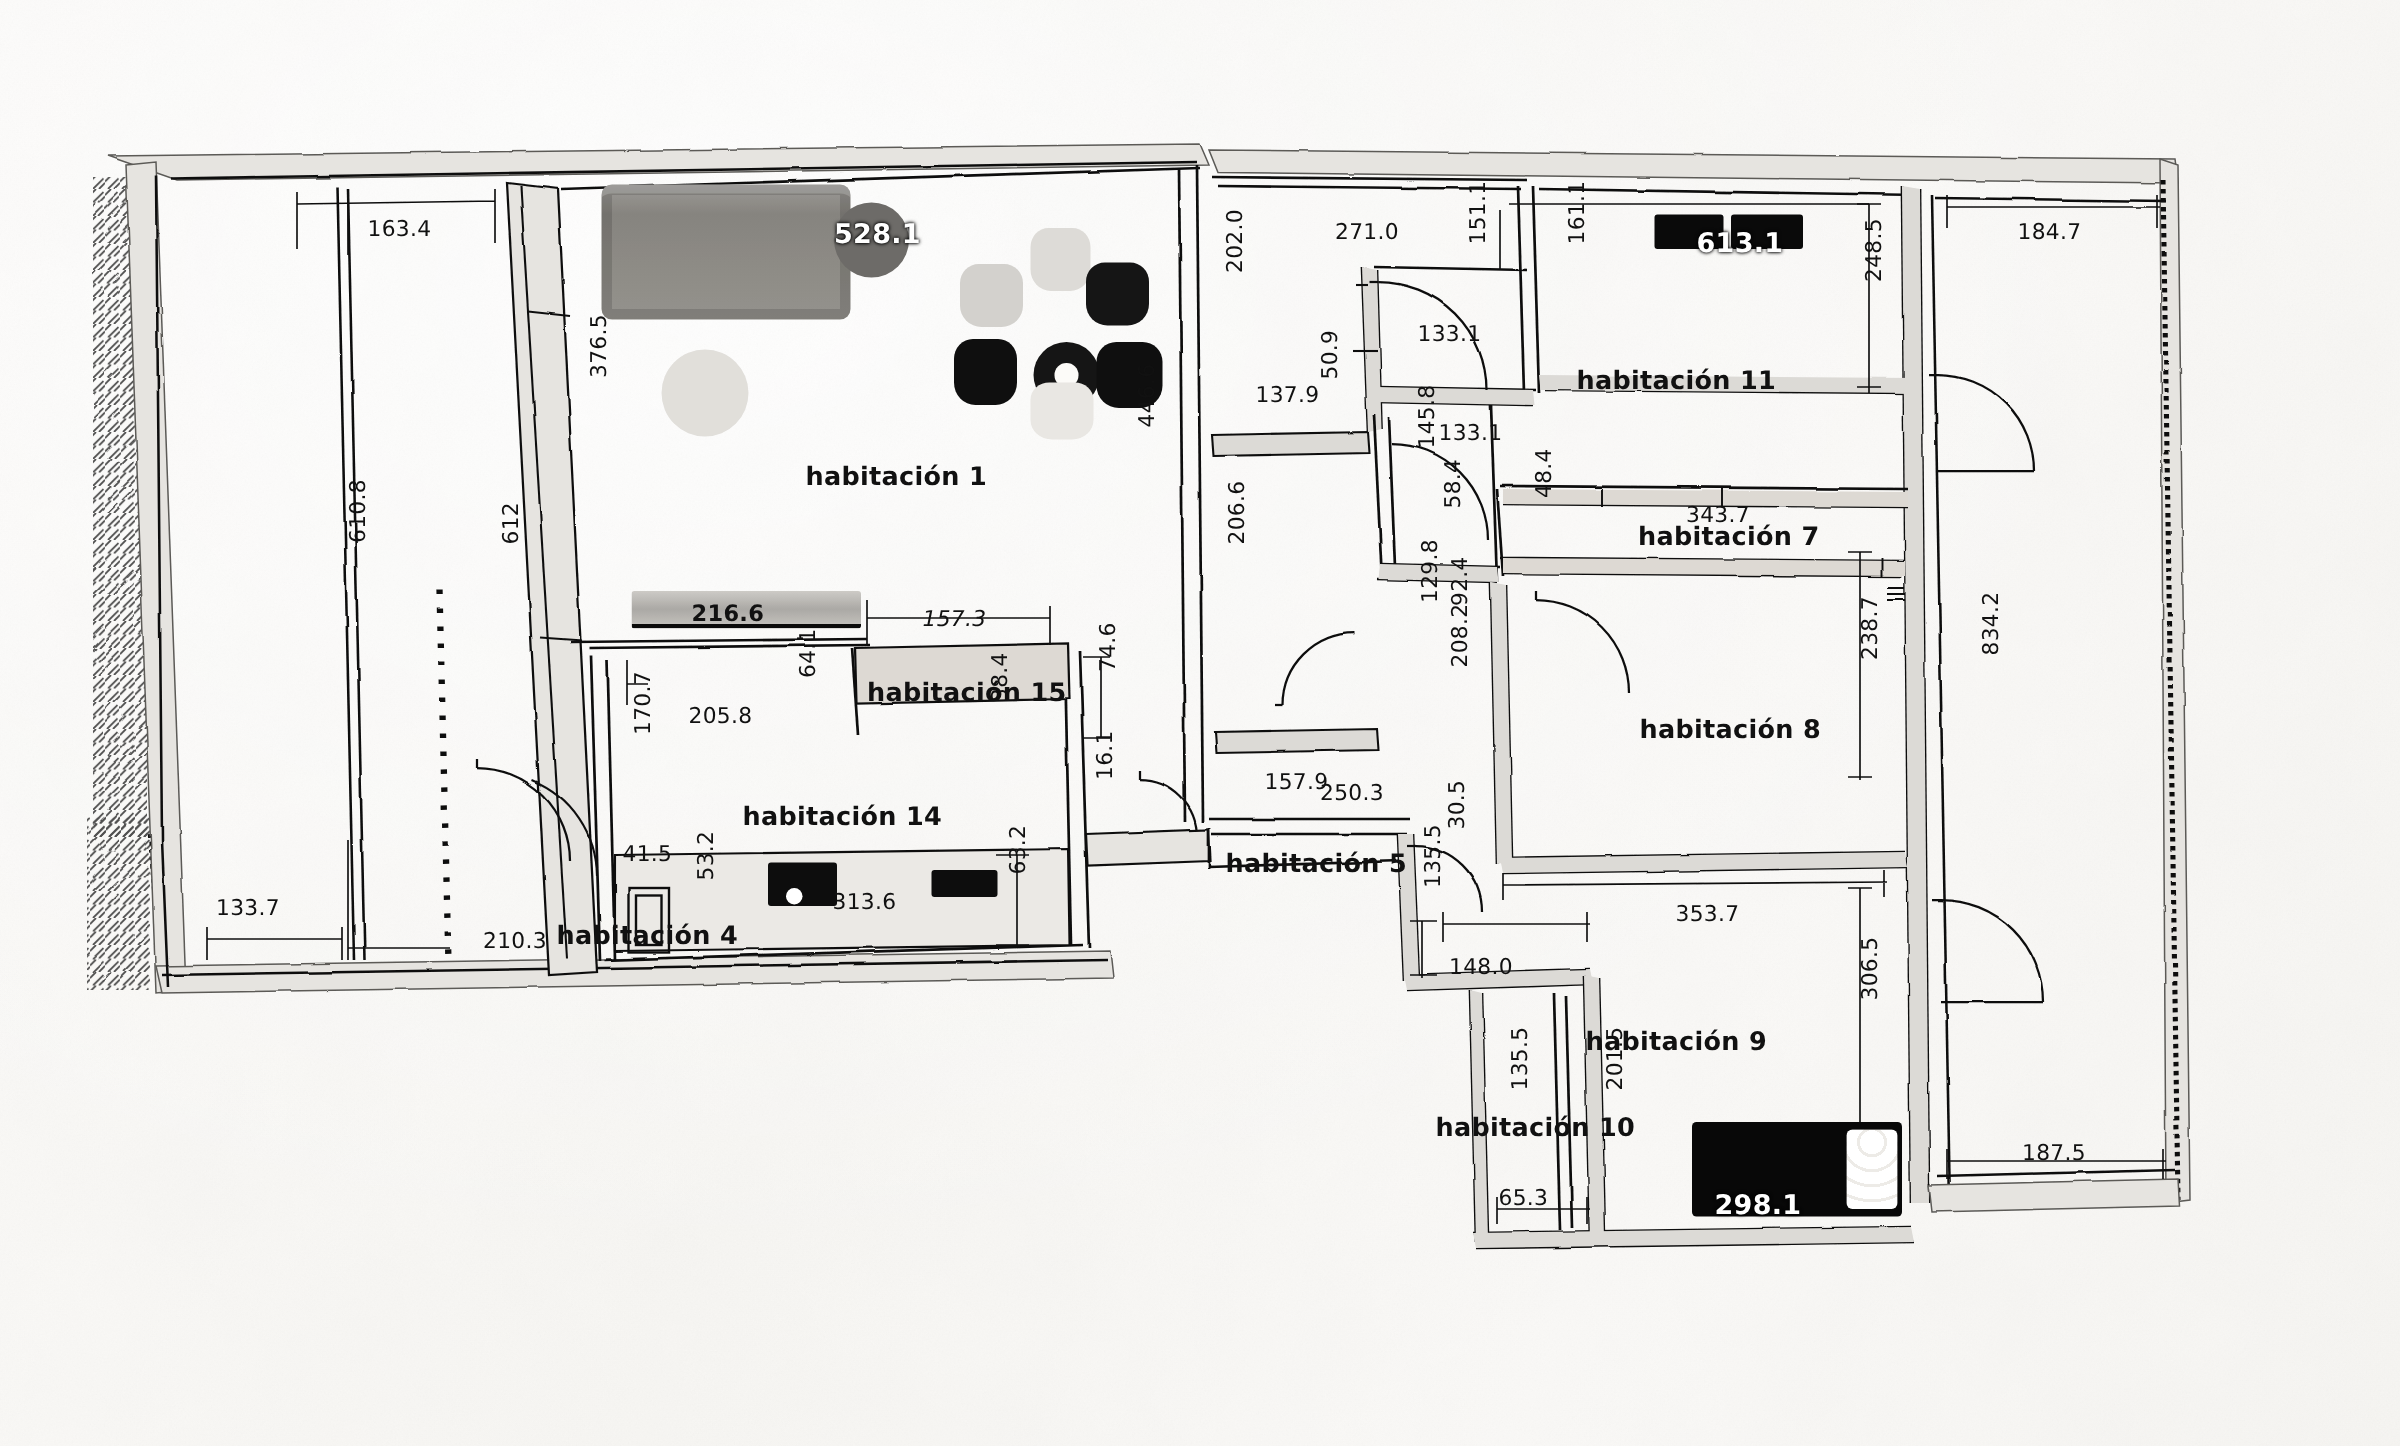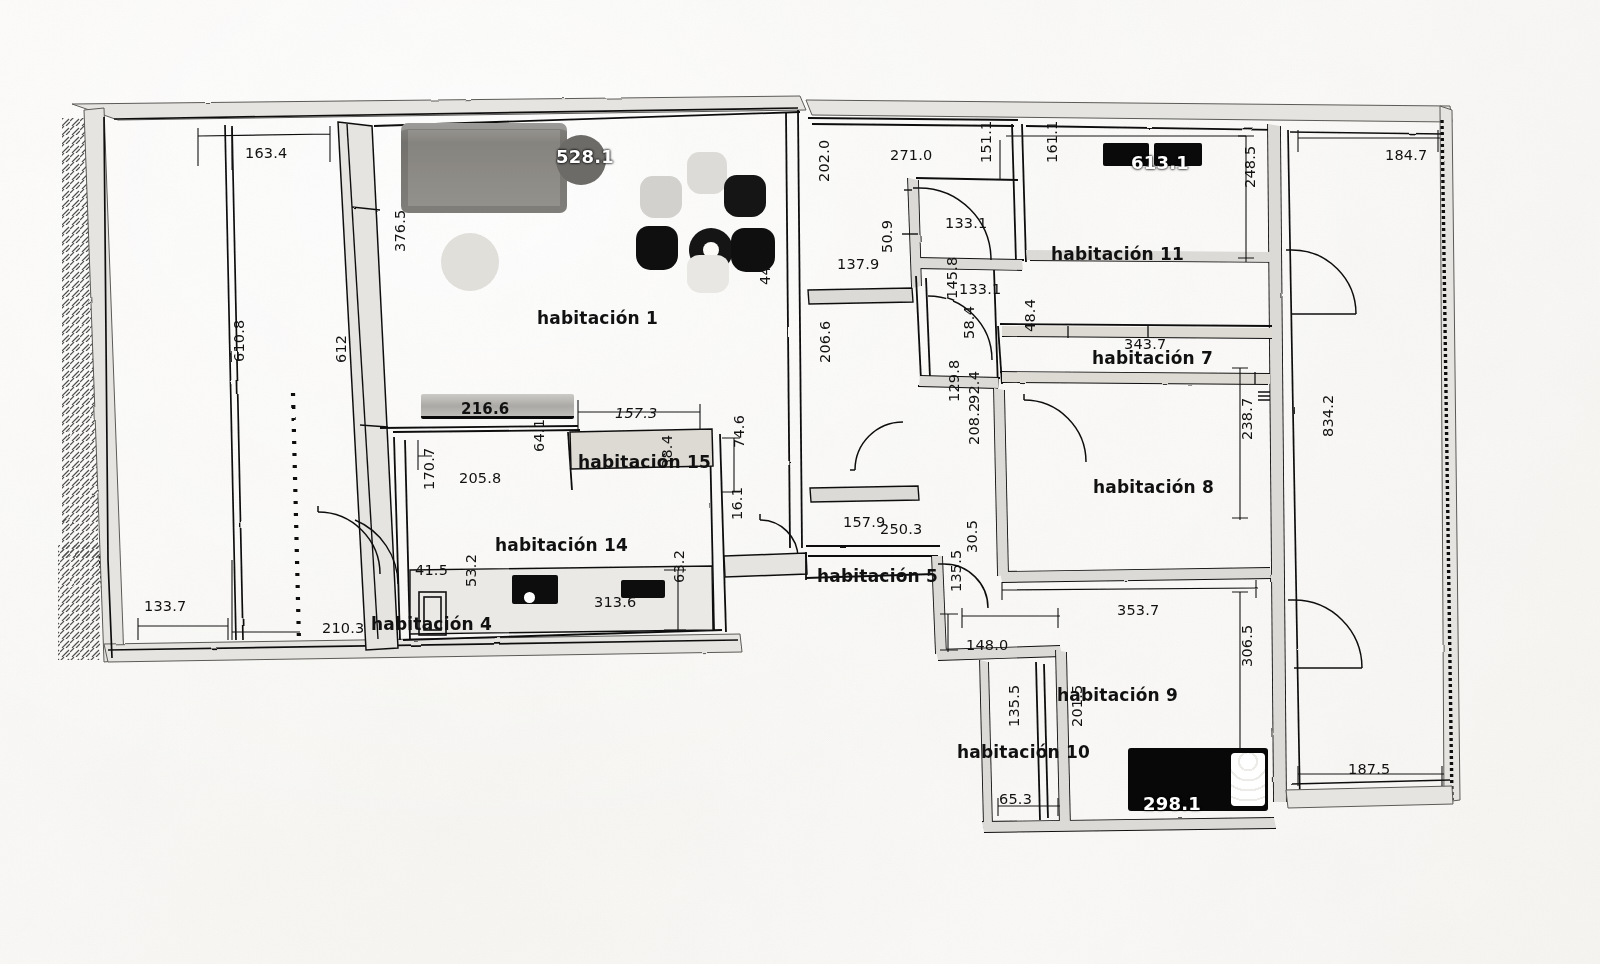--- a/index.html
+++ b/index.html
@@ -382,37 +382,37 @@
       <div class="lbl dim" style="left:757px;top:285px;transform:rotate(-90deg);transform-origin:left top;">446.6</div>
       <div class="lbl onfurnD" style="left:461px;top:400px;">216.6</div>
       <div class="lbl dim" style="left:615px;top:405px;font-style:italic;">157.3</div>
       <div class="lbl dim" style="left:459px;top:470px;">205.8</div>
       <div class="lbl dim" style="left:531px;top:452px;transform:rotate(-90deg);transform-origin:left top;">64.1</div>
       <div class="lbl dim" style="left:659px;top:468px;transform:rotate(-90deg);transform-origin:left top;">38.4</div>
       <div class="lbl dim" style="left:731px;top:448px;transform:rotate(-90deg);transform-origin:left top;">74.6</div>
       <div class="lbl dim" style="left:421px;top:490px;transform:rotate(-90deg);transform-origin:left top;">170.7</div>
       <div class="lbl dim" style="left:415px;top:562px;">41.5</div>
       <div class="lbl dim" style="left:463px;top:587px;transform:rotate(-90deg);transform-origin:left top;">53.2</div>
-      <div class="lbl dim" style="left:555px;top:594px;margin-left:39px;">313.6</div>
+      <div class="lbl dim" style="left:555px;top:594px;">313.6</div>
       <div class="lbl dim" style="left:671px;top:583px;transform:rotate(-90deg);transform-origin:left top;">63.2</div>
       <div class="lbl dim" style="left:729px;top:520px;transform:rotate(-90deg);transform-origin:left top;">16.1</div>
       <div class="lbl dim" style="left:890px;top:147px;">271.0</div>
       <div class="lbl dim" style="left:816px;top:182px;transform:rotate(-90deg);transform-origin:left top;">202.0</div>
       <div class="lbl dim" style="left:837px;top:256px;">137.9</div>
       <div class="lbl dim" style="left:879px;top:253px;transform:rotate(-90deg);transform-origin:left top;">50.9</div>
       <div class="lbl dim" style="left:817px;top:363px;transform:rotate(-90deg);transform-origin:left top;">206.6</div>
       <div class="lbl dim" style="left:978px;top:163px;transform:rotate(-90deg);transform-origin:left top;">151.1</div>
       <div class="lbl dim" style="left:945px;top:215px;">133.1</div>
       <div class="lbl dim" style="left:959px;top:281px;">133.1</div>
       <div class="lbl dim" style="left:944px;top:299px;transform:rotate(-90deg);transform-origin:left top;">145.8</div>
       <div class="lbl dim" style="left:961px;top:339px;transform:rotate(-90deg);transform-origin:left top;">58.4</div>
       <div class="lbl dim" style="left:1044px;top:163px;transform:rotate(-90deg);transform-origin:left top;">161.1</div>
       <div class="lbl onfurn" style="left:1131px;top:152px;">613.1</div>
       <div class="lbl dim" style="left:1242px;top:188px;transform:rotate(-90deg);transform-origin:left top;">248.5</div>
-      <div class="lbl dim" style="left:1345px;top:147px;margin-left:40px;">184.7</div>
+      <div class="lbl dim" style="left:1345px;top:147px;">184.7</div>
       <div class="lbl dim" style="left:1022px;top:332px;transform:rotate(-90deg);transform-origin:left top;">48.4</div>
       <div class="lbl dim" style="left:1124px;top:336px;">343.7</div>
       <div class="lbl dim" style="left:966px;top:404px;transform:rotate(-90deg);transform-origin:left top;">92.4</div>
       <div class="lbl dim" style="left:946px;top:402px;transform:rotate(-90deg);transform-origin:left top;">129.8</div>
       <div class="lbl dim" style="left:966px;top:445px;transform:rotate(-90deg);transform-origin:left top;">208.2</div>
       <div class="lbl dim" style="left:1239px;top:440px;transform:rotate(-90deg);transform-origin:left top;">238.7</div>
       <div class="lbl dim" style="left:1320px;top:437px;transform:rotate(-90deg);transform-origin:left top;">834.2</div>
       <div class="lbl dim" style="left:843px;top:514px;">157.9</div>
       <div class="lbl dim" style="left:880px;top:521px;">250.3</div>
       <div class="lbl dim" style="left:964px;top:553px;transform:rotate(-90deg);transform-origin:left top;">30.5</div>

